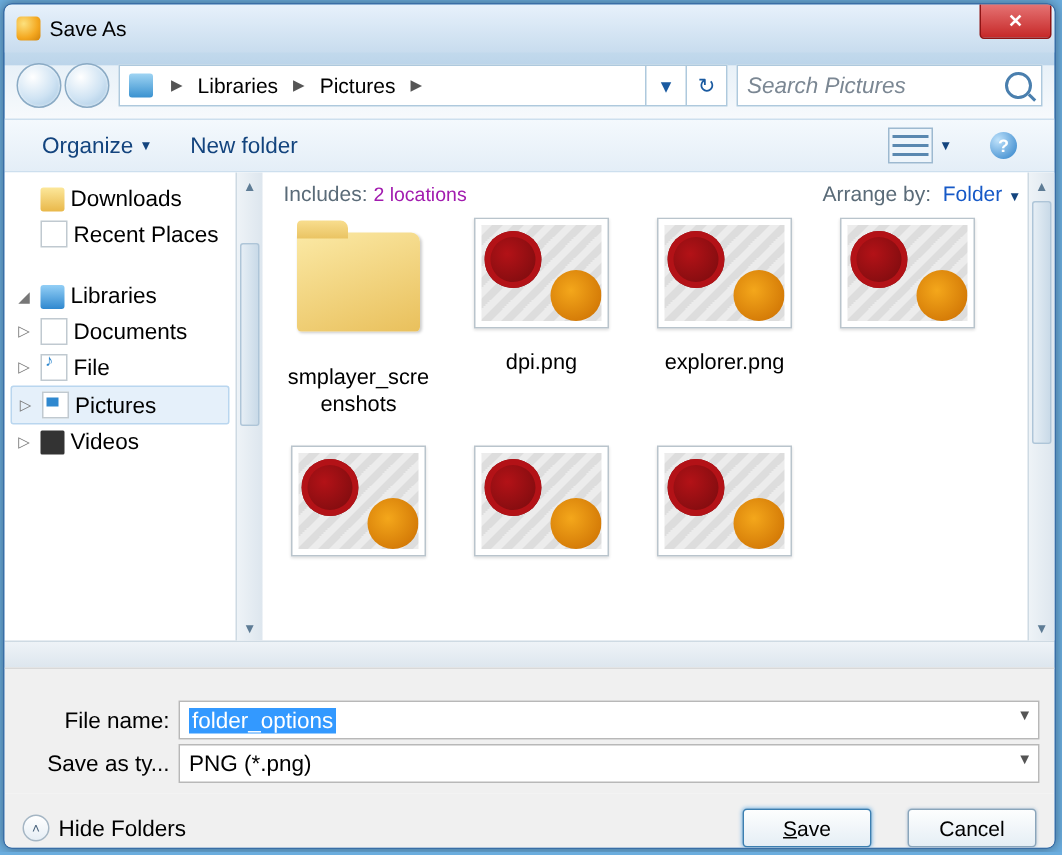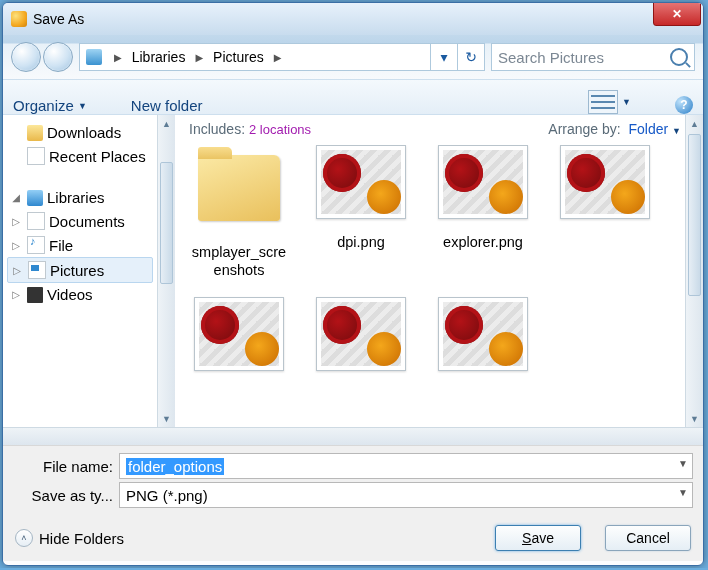--- a/index.html
+++ b/index.html
@@ -11,24 +11,24 @@
 .close-btn{width:46px;height:22px;background:linear-gradient(#e57373,#c62828);border:1px solid #8e1414;border-radius:0 0 3px 3px;display:flex;align-items:center;justify-content:center;color:#fff;font-weight:bold;font-size:12px;margin-top:-10px}
 .navrow{height:36px;display:flex;align-items:center;padding:4px 8px;gap:6px}
 .navbtns{display:flex;gap:2px}
 .nav-circle{width:28px;height:28px;border-radius:50%;background:radial-gradient(circle at 35% 30%,#fff,#cfe3f3 55%,#9ec2df);border:1px solid #8aaac4;box-shadow:inset 0 0 2px rgba(255,255,255,.8)}
 .breadcrumb{flex:1;height:26px;border:1px solid #aec9dd;background:#fff;display:flex;align-items:center;font-size:14px;overflow:hidden}
 .bc-icon{width:16px;height:16px;margin:0 6px;background:linear-gradient(#9fd4f3,#3a92d0);border-radius:2px}
 .bc-sep{color:#555;padding:0 6px;font-size:10px}
 .bc-item{padding:0 4px;color:#000}
 .bc-end{flex:1}
 .refresh-cell{width:26px;height:26px;border-left:1px solid #aec9dd;display:flex;align-items:center;justify-content:center;color:#1a5aa0;font-size:14px}
-.searchbox{width:190px;height:26px;border:1px solid #aec9dd;background:#fff;display:flex;align-items:center;padding:0 6px;color:#7b8793;}
+.searchbox{width:190px;height:26px;border:1px solid #aec9dd;background:#fff;display:flex;align-items:center;padding:0 6px;color:#7b8793;font-style:italic}
 .search-icon{margin-left:auto;width:14px;height:14px;border:2px solid #4a7fae;border-radius:50%;position:relative}
 .search-icon:after{content:"";position:absolute;width:6px;height:2px;background:#4a7fae;transform:rotate(45deg);right:-5px;bottom:-2px}
-.toolbar{height:34px;background:linear-gradient(#f4f9fd,#e4eef7);border-top:1px solid #cddfee;border-bottom:1px solid #cddfee;display:flex;align-items:flex-end;padding:0 10px;gap:44px}
+.toolbar{height:34px;background:linear-gradient(#f4f9fd,#e4eef7);border-top:1px solid #cddfee;border-bottom:1px solid #cddfee;display:flex;align-items:center;padding:0 25px;gap:25px}
 .tb-item{color:#13447e;font-size:15px;display:flex;align-items:center;gap:4px}
 .tb-drop{font-size:9px;color:#13447e}
 .tb-spacer{flex:1}
 .view-icon{width:24px;height:18px;border:1px solid #9db9d0;background:#eef5fb;display:flex;flex-direction:column;justify-content:space-around;padding:2px}
 .view-icon div{height:2px;background:#5a88b0}
 .help-icon{width:18px;height:18px;border-radius:50%;background:radial-gradient(circle at 30% 30%,#bfe2fb,#2b7fc8);color:#fff;display:flex;align-items:center;justify-content:center;font-size:12px;font-weight:bold}
 .body{display:flex;height:312px;background:#fff}
 .sidebar{width:150px;border-right:none;padding:6px 0 0 4px;overflow:hidden;position:relative}
 .tree-item{display:flex;align-items:center;gap:4px;padding:3px 2px;font-size:15px;color:#000;white-space:nowrap}
 .tree-item.sel{background:#e5f0fa;border:1px solid #b9d6ef;border-radius:2px;margin-right:4px}
@@ -59,21 +59,21 @@
 .thumb{width:90px;height:82px;margin:0 auto 6px;position:relative}
 .folder-thumb{width:82px;height:66px;margin:10px auto 0;background:linear-gradient(160deg,#fbe9a5,#e9c05c);border-radius:3px 6px 3px 3px;position:relative;box-shadow:1px 1px 2px rgba(0,0,0,.2)}
 .folder-thumb:before{content:"";position:absolute;left:0;top:-8px;width:34px;height:12px;background:linear-gradient(#f8dd8e,#eac463);border-radius:3px 5px 0 0}
 .img-thumb{width:90px;height:74px;border:1px solid #b9c4cc;background:#fff;padding:4px;box-sizing:border-box;position:relative;box-shadow:0 1px 2px rgba(0,0,0,.15)}
 .img-inner{width:100%;height:100%;background:linear-gradient(135deg,#ececec 25%,#ddd 25%,#ddd 50%,#ececec 50%,#ececec 75%,#ddd 75%);background-size:14px 14px;position:relative;overflow:hidden}
 .flower-red{position:absolute;width:38px;height:38px;border-radius:50%;background:radial-gradient(circle at 40% 40%,#b31217,#6b0a0c);box-shadow:0 0 0 4px #b31217 inset}
 .flower-red.f1{left:2px;top:4px}
 .flower-org{position:absolute;right:0;bottom:0;width:34px;height:34px;border-radius:50%;background:radial-gradient(circle at 40% 40%,#f4a71b,#c96b00)}
 .item-label{font-size:14.5px;color:#000;line-height:1.25;word-break:break-word}
 .bottom-scroll{height:17px;background:linear-gradient(#eef3f7,#dde6ee);border-top:1px solid #cedae3}
-.form-area{background:#f0f0f0;border-top:1px solid #d8d8d8;padding:4px 10px 4px}
+.form-area{background:#f0f0f0;border-top:1px solid #d8d8d8;padding:18px 10px 4px}
 .form-row{display:flex;align-items:center;margin:3px 0}
 .form-label{width:100px;text-align:right;padding-right:6px;font-size:15px;color:#000;white-space:nowrap;overflow:hidden;text-overflow:ellipsis}
 .form-input{flex:1;height:24px;border:1px solid #b8b8b8;background:#fff;padding:0 6px;display:flex;align-items:center;position:relative}
 .sel-text{background:#3399ff;color:#fff;padding:0 2px}
 .combo-drop{position:absolute;right:4px;top:4px;font-size:10px;color:#555}
 .footer{display:flex;align-items:center;padding:10px 12px;background:#f0f0f0}
 .hide-folders{display:flex;align-items:center;gap:6px;font-size:15px}
 .hf-icon{width:16px;height:16px;border:1px solid #a5b6c4;border-radius:50%;display:flex;align-items:center;justify-content:center;font-size:9px;color:#46607a;background:linear-gradient(#fff,#e6eef5)}
 .footer-spacer{flex:1}
 .btn{min-width:84px;height:24px;margin-left:24px;border:1px solid #8aa5bb;border-radius:3px;background:linear-gradient(#fdfefe,#e5eef5);font-size:14px;display:flex;align-items:center;justify-content:center;box-shadow:0 0 2px rgba(120,160,200,.4)}

